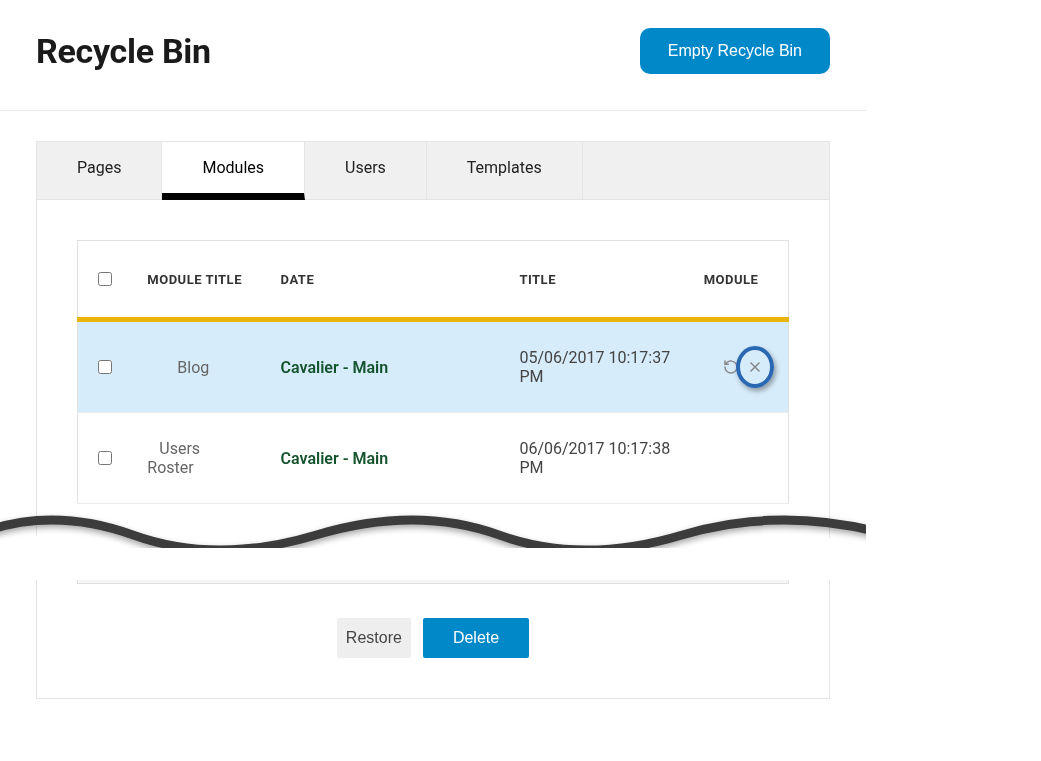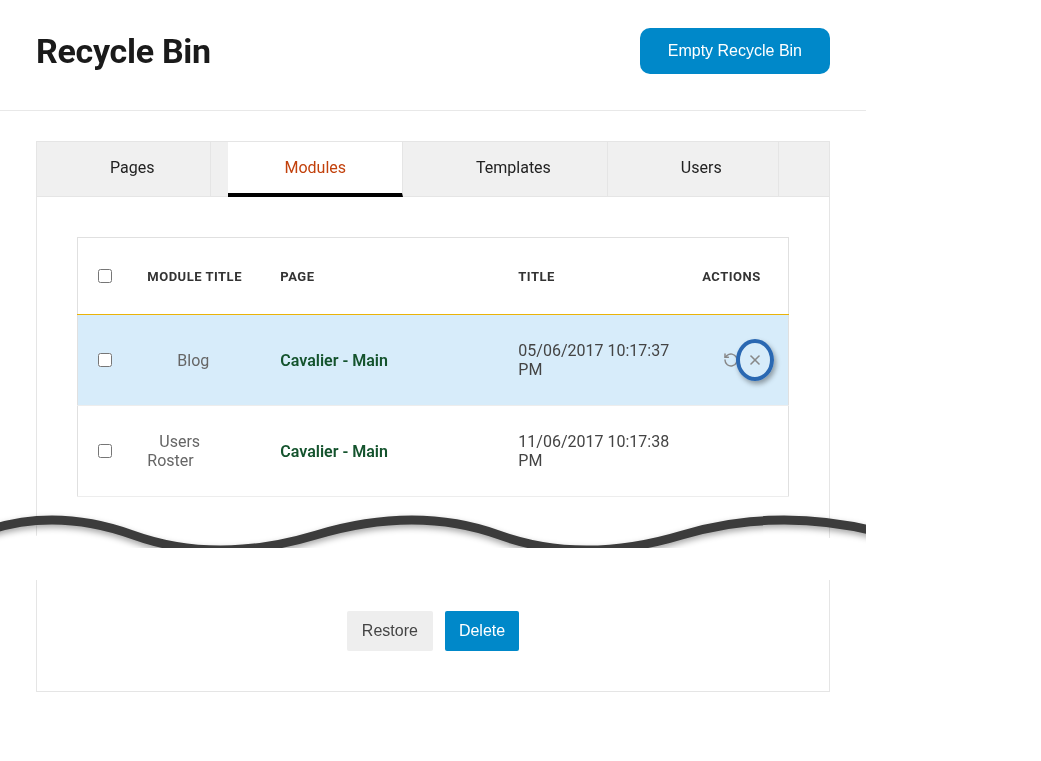--- a/index.html
+++ b/index.html
@@ -36,52 +36,51 @@
     margin: 30px 36px 0 36px;
     border: 1px solid #e5e5e5;
     background: #fff;
   }
   .tabs {
     display: flex;
     background: #f0f0f0;
     border-bottom: 1px solid #e5e5e5;
   }
   .tab {
-    padding: 16px 56px;
+    padding: 16px 40px;
     font-size: 16px;
     color: #222;
     cursor: pointer;
     background: #f0f0f0;
     border-right: 1px solid #e5e5e5;
     position: relative;
-    margin-left: 17px;
   }
   .tab.active {
     background: #fff;
-    color: #c2410c;
-    border-bottom: 4px solid #000000;
+    color: #000000;
+    border-bottom: 7px solid #000000;
     margin-bottom: -1px;
   }
   .table-wrap {
     padding: 40px 40px 0 40px;
     position: relative;
   }
   table {
     width: 100%;
     border-collapse: collapse;
     border: 1px solid #e0e0e0;
   }
   th {
     text-align: left;
     padding: 28px 16px;
     font-size: 13px;
     font-weight: 700;
     color: #333;
     letter-spacing: 0.5px;
-    border-bottom: 1px solid #eab308;
+    border-bottom: 5px solid #eab308;
     vertical-align: middle;
     background: #fff;
   }
   td {
     padding: 26px 16px;
     font-size: 16px;
     color: #444;
     border-bottom: 1px solid #ededed;
     vertical-align: middle;
   }
@@ -123,30 +122,30 @@
   .footer-btns {
     display:flex;
     justify-content:center;
     gap:12px;
     padding: 34px 0 40px 0;
   }
   .btn-secondary {
     background:#eee;
     color:#444;
     border:none;
-    padding: 11px 15px;
+    padding: 11px 9px;
     font-size:16px;
     cursor:pointer;
     border-radius:2px;
   }
   .btn-delete {
     background:#0088c9;
     color:#fff;
     border:none;
-    padding: 11px 14px;
+    padding: 11px 30px;
     font-size:16px;
     cursor:pointer;
     border-radius:2px;
   }
   .wave-break {
     position:absolute;
     left:0; right:0;
     top: 500px;
     height: 80px;
     pointer-events:none;
@@ -167,35 +166,35 @@
 
   <div class="header">
     <div class="page-title">Recycle Bin</div>
     <button class="btn-primary">Empty Recycle Bin</button>
   </div>
 
   <div class="panel">
     <div class="tabs">
       <div class="tab">Pages</div>
       <div class="tab active">Modules</div>
+      <div class="tab">Users</div>
       <div class="tab">Templates</div>
-      <div class="tab">Users</div>
     </div>
 
     <div class="table-wrap">
       <table>
         <thead>
           <tr>
             <th class="col-check">
               <input type="checkbox" style="">
             </th>
             <th class="col-title">MODULE TITLE</th>
-            <th class="col-page">PAGE</th>
+            <th class="col-page">DATE</th>
             <th class="col-date">TITLE</th>
-            <th class="col-actions">ACTIONS</th>
+            <th class="col-actions">MODULE</th>
           </tr>
         </thead>
         <tbody>
           <tr class="highlighted">
             <td class="col-check"><input type="checkbox" style=""></td>
             <td class="col-title"><span class="title-text" style="padding-left:30px;">Blog</span></td>
             <td class="col-page">Cavalier - Main</td>
             <td class="col-date">05/06/2017 10:17:37 PM</td>
             <td class="col-actions">
               <span class="actions-icons">
@@ -211,21 +210,21 @@
                       <line x1="18" y1="6" x2="6" y2="18"></line>
                     </svg>
                 </span>
               </span>
             </td>
           </tr>
           <tr>
             <td class="col-check"><input type="checkbox" style=""></td>
             <td class="col-title"><span class="title-text" style="padding-left:12px;">Users Roster</span></td>
             <td class="col-page">Cavalier - Main</td>
-            <td class="col-date">11/06/2017 10:17:38 PM</td>
+            <td class="col-date">06/06/2017 10:17:38 PM</td>
             <td class="col-actions"></td>
           </tr>
         </tbody>
       </table>
     </div>
 
     <div class="table-bottom-strip"></div>
 
     <div class="footer-btns">
       <button class="btn-secondary">Restore</button>

